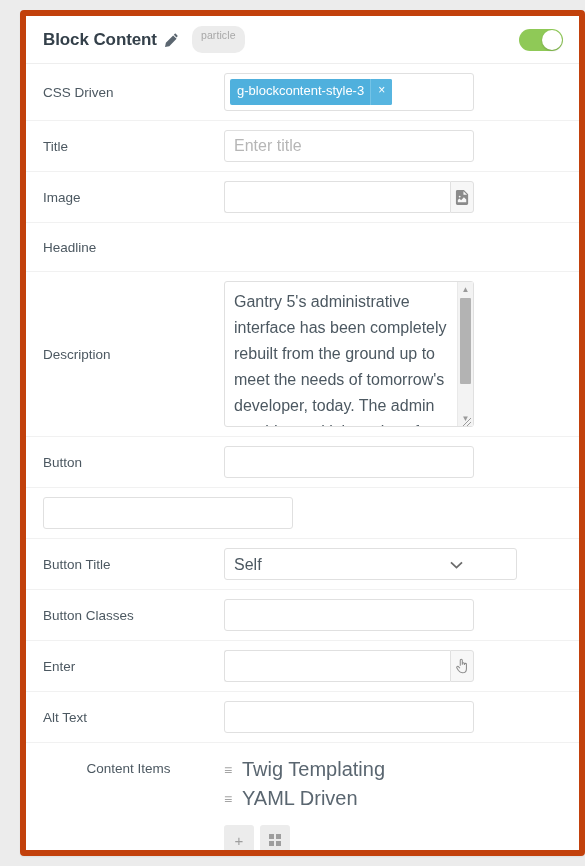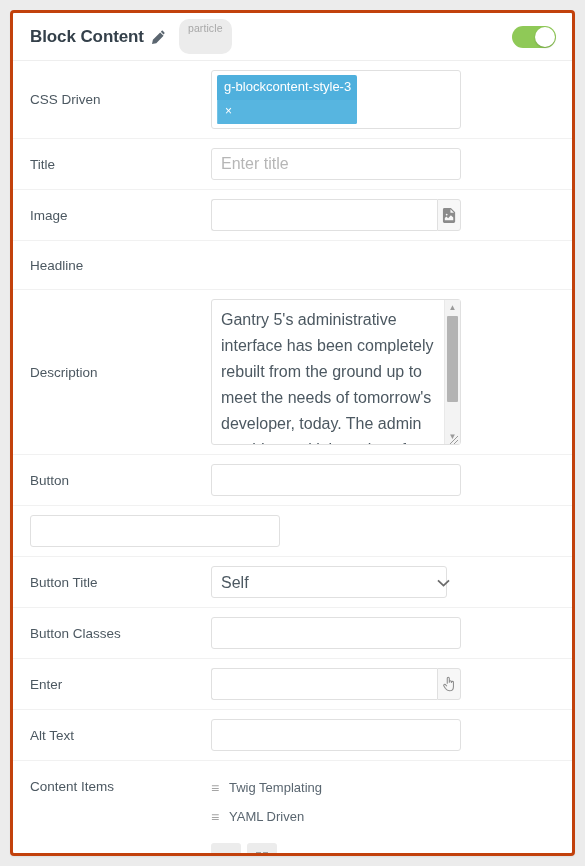--- a/index.html
+++ b/index.html
@@ -6,24 +6,24 @@
   html, body {
     margin: 0; padding: 0;
     width: 585px; height: 866px;
     background: #ececec;
     font-family: "Liberation Sans", sans-serif;
     -webkit-font-smoothing: antialiased;
   }
 
   #panel {
     position: absolute;
-    left: 10px; top: 10px;
+    left: 20px; top: 10px;
     width: 565px; height: 846px;
     background: #ffffff;
-    border: 3px solid #c2410c;
+    border: 6px solid #c2410c;
     border-radius: 4px;
     box-shadow: 0 1px 2px rgba(0,0,0,0.05);
     overflow: hidden;
   }
 
   
   .panel-header {
     height: 48px;
     display: flex;
     align-items: center;
@@ -41,21 +41,21 @@
     display: inline-flex;
     align-items: center;
     color: #5b6670;
     cursor: pointer;
   }
   .badge-particle {
     margin-left: 13px;
     background: #ececec;
     color: #a8a8a8;
     font-size: 10.5px;
-    padding: 4px 9px 21px 9px;
+    padding: 4px 9px 12px 9px;
     border-radius: 10px;
     line-height: 1;
     letter-spacing: 0.1px;
   }
   .header-spacer { flex: 1; }
   .toggle {
     width: 44px; height: 22px;
     border-radius: 11px;
     background: #8fc957;
     position: relative;
@@ -120,21 +120,20 @@
     padding: 4px 5px;
   }
   .tag {
     display: inline-flex;
     align-items: stretch;
     background: #4fb0dd;
     color: #ffffff;
     border-radius: 2px;
     font-size: 13px;
     overflow: hidden;
-    flex-direction: column;
   }
   .tag .tag-text {
     padding: 4px 6px 5px 7px;
     line-height: 1.25;
     white-space: nowrap;
   }
   .tag .tag-x {
     padding: 4px 7px 5px 7px;
     background: #57b5e0;
     border-left: 1px solid #74c3e6;
@@ -202,57 +201,57 @@
   .resize-grip {
     position: absolute;
     right: 2px; bottom: 2px;
     width: 12px; height: 12px;
     color: #9a9a9a;
   }
 
   
   .selwrap { position: relative; width: 250px; }
   .selwrap .ctrl {
-    width: 236px;
+    width: 293px;
     appearance: none;
     -webkit-appearance: none;
     padding-right: 14px;
     cursor: pointer;
   }
   .sel-caret {
     position: absolute;
     right: 11px; top: 50%;
     transform: translateY(-50%);
     pointer-events: none;
     color: #6b6b6b;
   }
 
   
   .row.items { align-items: flex-start; }
-  .row.items .row-label { padding-top: 18px; }
+  .row.items .row-label { padding-top: 18px; text-align: center; }
   .items-col {
     flex: 1;
     padding: 12px 0 17px 0;
     display: flex;
     flex-direction: column;
   }
   .item-line {
     display: flex;
     align-items: center;
     height: 29px;
     cursor: pointer;
   }
   .item-handle {
     color: #a5a5a5;
     font-size: 14px;
     width: 18px;
     line-height: 1;
   }
   .item-label {
-    font-size: 13px;
+    font-size: 20px;
     color: #5a6670;
   }
   .item-btns { display: flex; margin-top: 12px; }
   .sq-btn {
     width: 30px; height: 30px;
     background: #ececec;
     border-radius: 3px;
     margin-right: 6px;
     display: flex;
     align-items: center;

